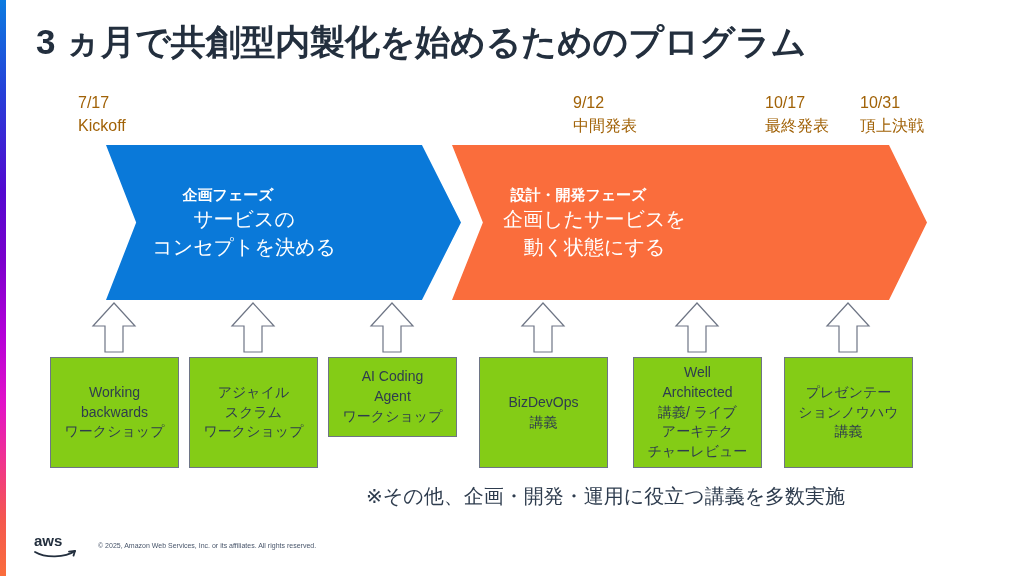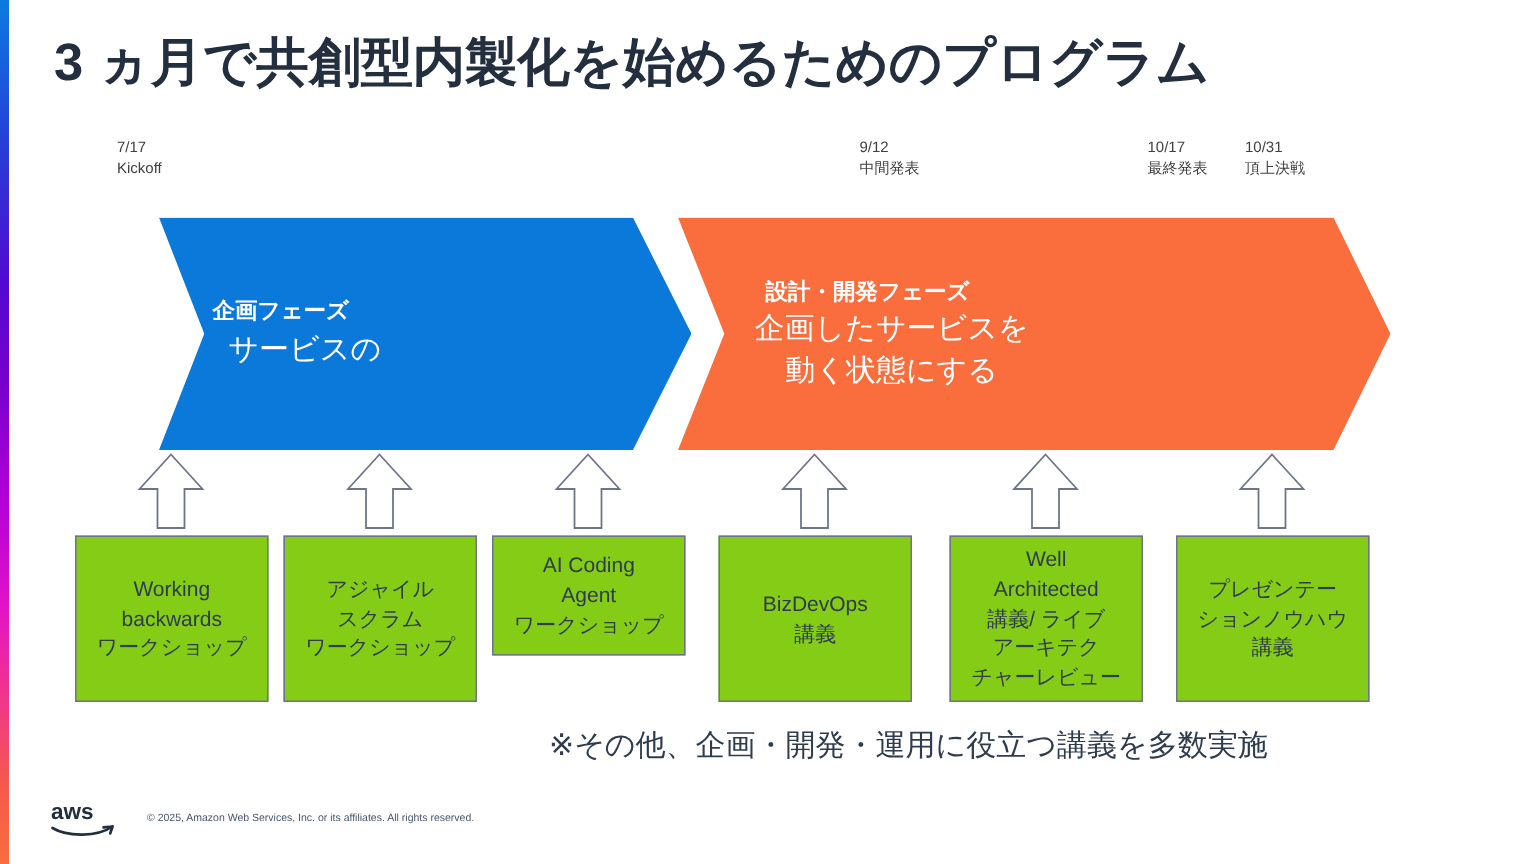--- a/index.html
+++ b/index.html
@@ -48,23 +48,23 @@
     font-weight: bold;
     letter-spacing: -0.2px;
     color: #232F3E;
     line-height: 1.25;
     white-space: nowrap;
   }
 
   
   .milestone {
     position: absolute;
-    font-size: 10px;
+    font-size: 16px;
     line-height: 1.42;
-    color: #404040;
+    color: #a16207;
     white-space: nowrap;
   }
   .milestone .m-date { display: block; }
   .milestone .m-label { display: block; }
   .chevron {
     position: absolute;
     top: 145px;
     height: 155px;
     display: flex;
     align-items: center;
@@ -162,29 +162,30 @@
     <span class="m-label">Kickoff</span>
   </div>
   <div class="milestone" style="left:573px; top:92px;">
     <span class="m-date">9/12</span>
     <span class="m-label">中間発表</span>
   </div>
   <div class="milestone" style="left:765px; top:92px;">
     <span class="m-date">10/17</span>
     <span class="m-label">最終発表</span>
   </div>
-  <div class="milestone" style="left:830px; top:92px;">
+  <div class="milestone" style="left:860px; top:92px;">
     <span class="m-date">10/31</span>
     <span class="m-label">頂上決戦</span>
   </div>
 
   <div class="chevron" id="chevron-planning">
     <div class="chev-inner">
       <div class="chev-title">企画フェーズ</div>
       <div class="chev-sub">サービスの</div>
+      <div class="chev-sub">コンセプトを決める</div>
     </div>
   </div>
 
   <div class="chevron" id="chevron-dev">
     <div class="chev-inner">
       <div class="chev-title">設計・開発フェーズ</div>
       <div class="chev-sub">企画したサービスを</div>
       <div class="chev-sub">動く状態にする</div>
     </div>
   </div>

